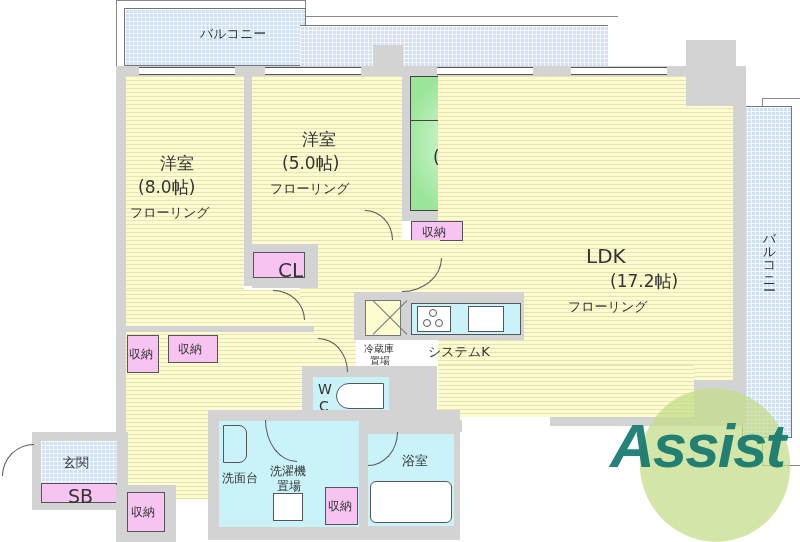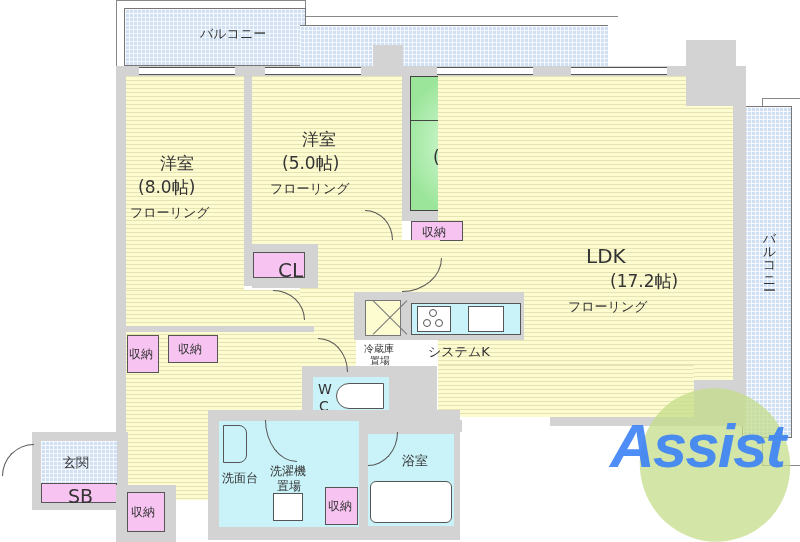--- a/index.html
+++ b/index.html
@@ -136,13 +136,13 @@
 <div class="label" style="left:131px;top:504px;font-size:12px;">収納</div>
 
 <div class="abs door-arc" style="left:365px;top:210px;width:28px;height:30px;"></div>
 <div class="abs door-arc" style="left:273px;top:290px;width:32px;height:30px;"></div>
 <div class="abs door-arc" style="left:402px;top:258px;width:40px;height:34px;transform:scaleY(-1);"></div>
 <div class="abs door-arc" style="left:318px;top:338px;width:30px;height:34px;"></div>
 <div class="abs door-arc" style="left:265px;top:420px;width:32px;height:42px;transform:scaleY(-1) scaleX(-1);"></div>
 <div class="abs door-arc" style="left:368px;top:432px;width:30px;height:34px;transform:scaleY(-1);"></div>
 
 <div class="abs" style="left:640px;top:388px;width:150px;height:154px;border-radius:50%;background:#c4dc8a;opacity:0.75;transform:rotate(-20deg);"></div>
-<div class="abs" style="left:610px;top:410px;font-size:62px;font-weight:bold;font-style:italic;color:#3b82f6;font-family:'Liberation Sans',sans-serif;letter-spacing:-2px;opacity:0.9;">Assist</div>
+<div class="abs" style="left:610px;top:410px;font-size:62px;font-weight:bold;font-style:italic;color:#0f766e;font-family:'Liberation Sans',sans-serif;letter-spacing:-2px;opacity:0.9;">Assist</div>
 
 </body></html>

